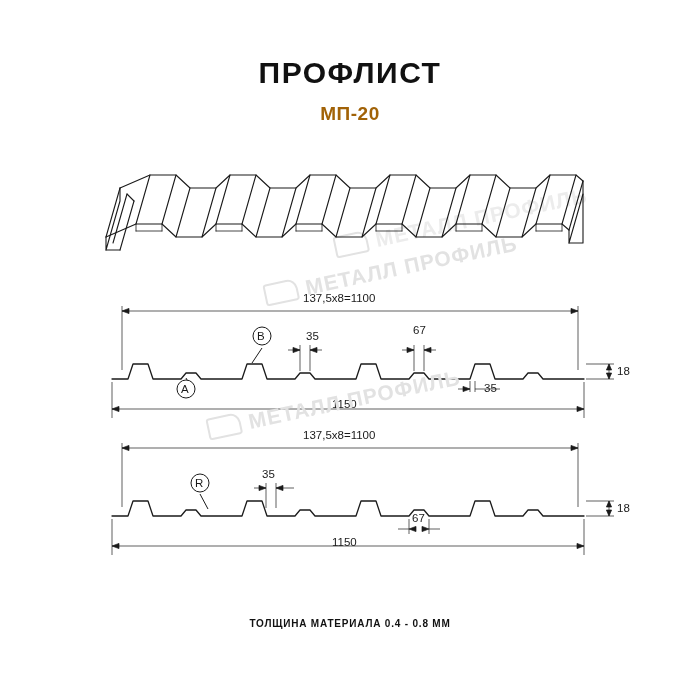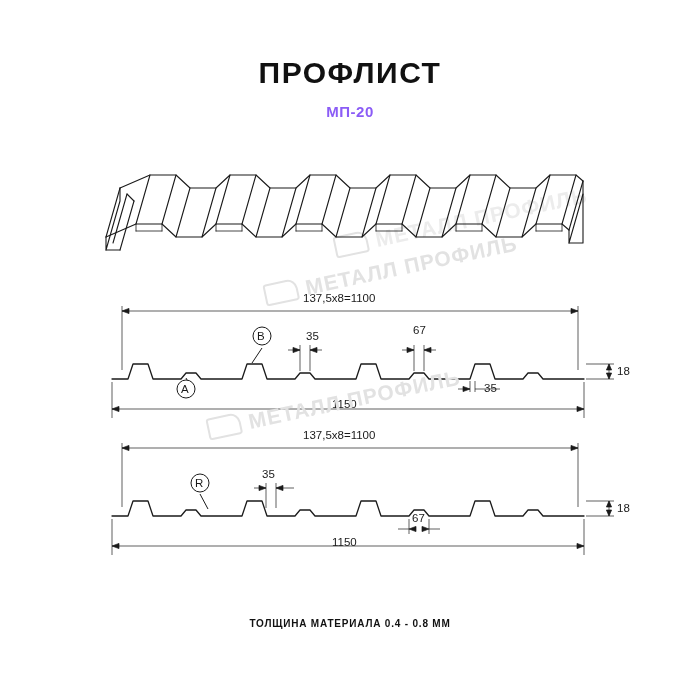--- a/index.html
+++ b/index.html
@@ -32,24 +32,24 @@
     font-weight: bold;
     letter-spacing: 1.5px;
     color: #111;
   }
   .subtitle {
     position: absolute;
     left: 0;
     top: 103px;
     width: 700px;
     text-align: center;
-    font-size: 15px;
+    font-size: 19px;
     font-weight: bold;
     letter-spacing: 0.5px;
-    color: #8b5cf6;
+    color: #a16207;
   }
   .footer-note {
     position: absolute;
     left: 0;
     top: 618px;
     width: 700px;
     text-align: center;
     font-size: 10px;
     font-weight: bold;
     letter-spacing: 0.8px;

